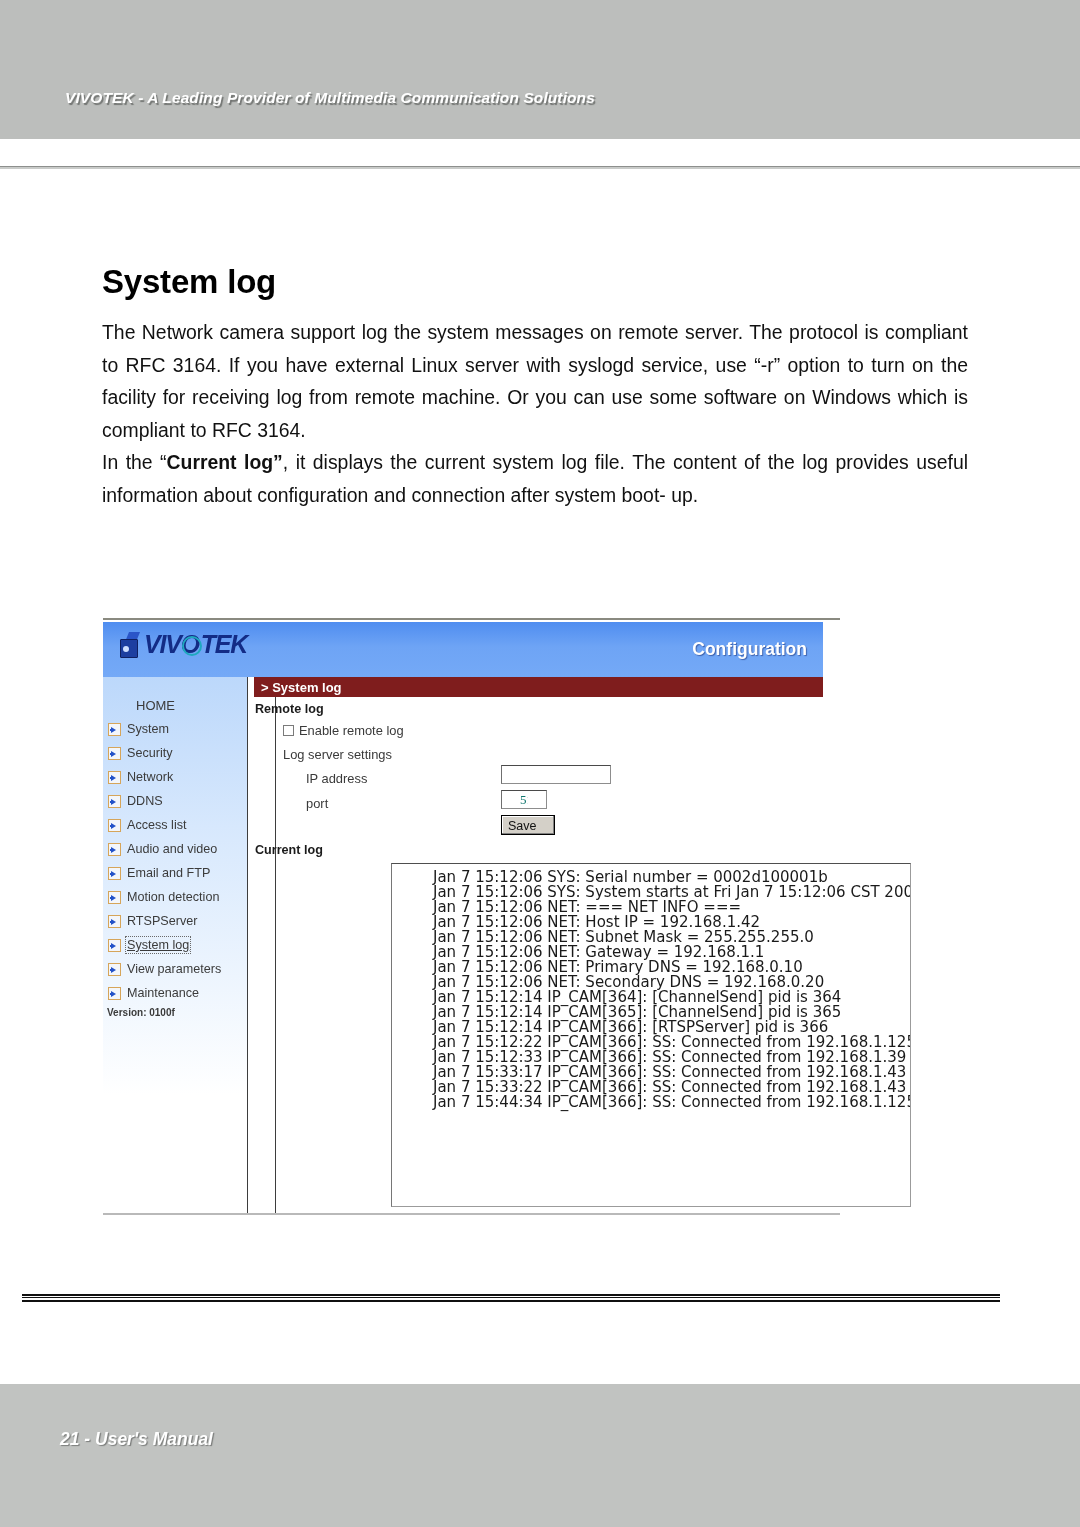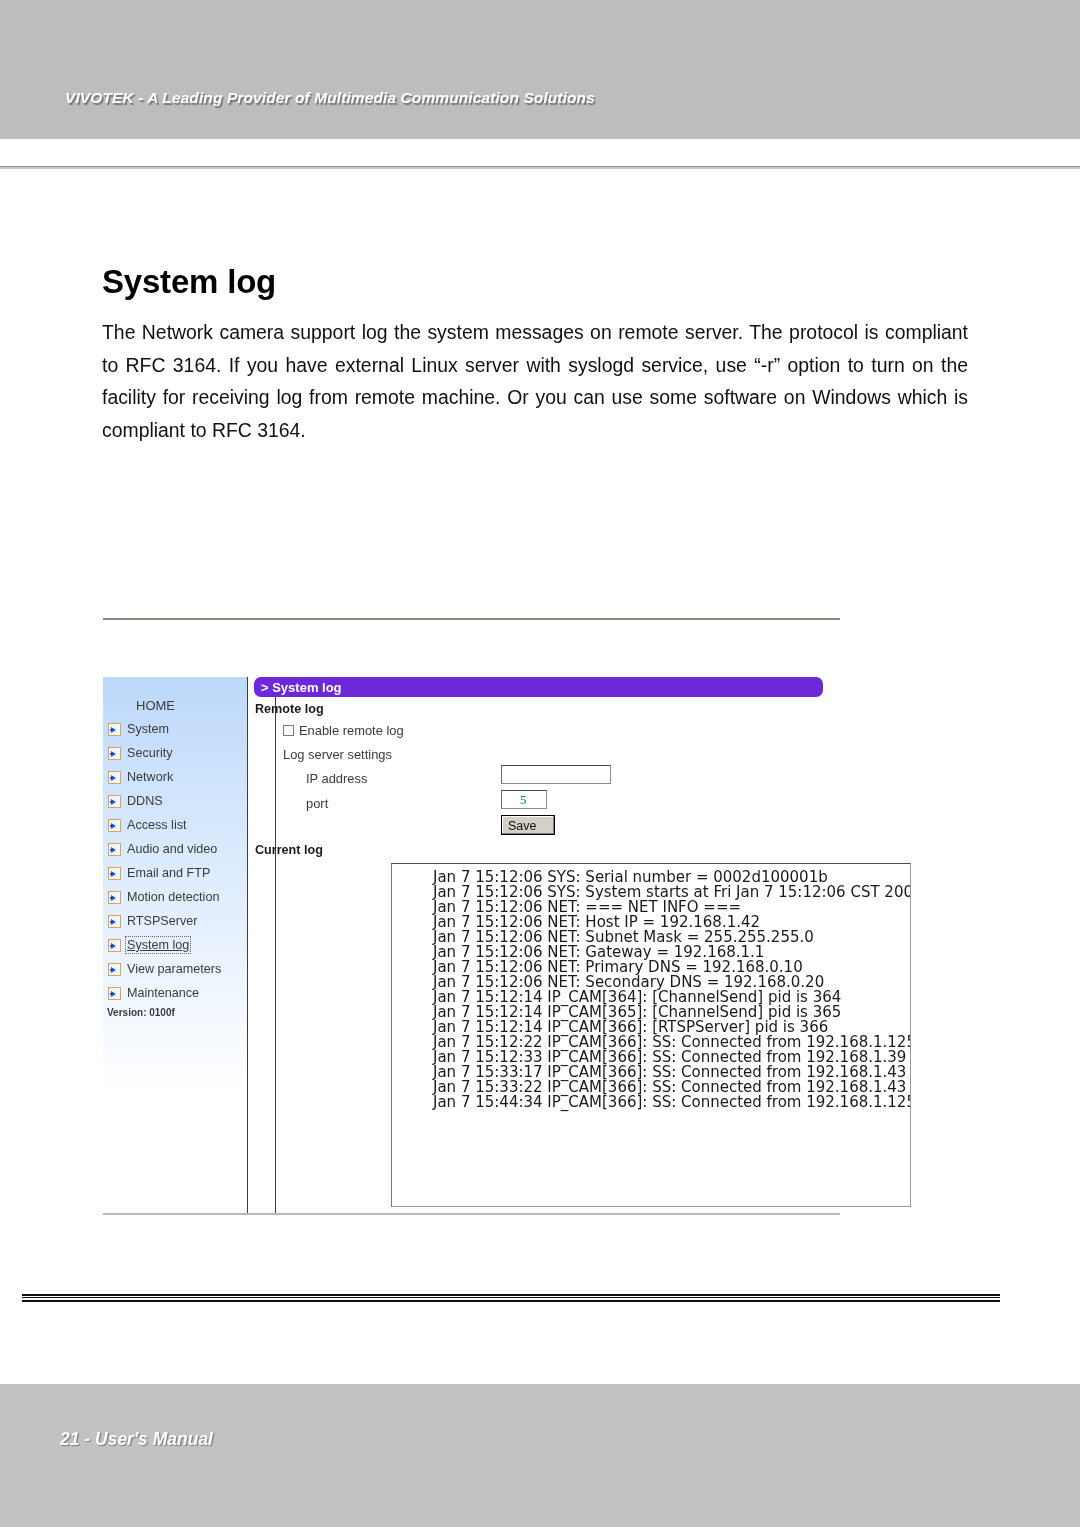--- a/index.html
+++ b/index.html
@@ -210,22 +210,21 @@
   .shot-main {
     position: absolute;
     left: 146px; top: 57px;
     width: 574px; height: 536px;
     background: #ffffff;
   }
   .crumb-bar {
     position: absolute;
     left: 5px; top: 0;
     width: 569px; height: 20px;
-    background: #6d28d9;
-    border-radius: 7px;
+    background: #7f1d1d;
   }
   .crumb-bar span {
     position: absolute;
     left: 7px; top: 3px;
     font-size: 13px;
     font-weight: bold;
     color: #ffffff;
   }
   .pane-divider {
     position: absolute;
@@ -352,24 +351,36 @@
 
 <div class="top-band">
   <div class="top-band-title">VIVOTEK - A Leading Provider of Multimedia Communication Solutions</div>
 </div>
 <div class="top-rule"></div>
 
 <h1 class="page-title">System log</h1>
 
 <div class="copy">
   <p>The Network camera support log the system messages on remote server. The protocol is compliant to RFC 3164. If you have external Linux server with syslogd service, use “-r” option to turn on the facility for receiving log from remote machine. Or you can use some software on Windows which is compliant to RFC 3164.</p>
+  <p><span>In the “</span><b>Current log”</b><span>, it displays the current system log file. The content of the log provides useful information about configuration and connection after system boot- up.</span></p>
 </div>
 
 <div class="shot">
 
+  <div class="shot-header">
+    <div class="logo-wrap">
+      <div class="logo-cam">
+        <div class="arm"></div>
+        <div class="body"></div>
+        <div class="lens"></div>
+      </div>
+      <div class="logo-text"><span>VIV</span><span class="o-ring">O</span><span>TEK</span></div>
+    </div>
+    <div class="config-label">Configuration</div>
+  </div>
 
   <div class="shot-side">
     <div class="menu">
 
       <div class="menu-item home">
         <span class="lbl">HOME</span>
       </div>
 
       <div class="menu-item">
         <span class="arrow-ico">

